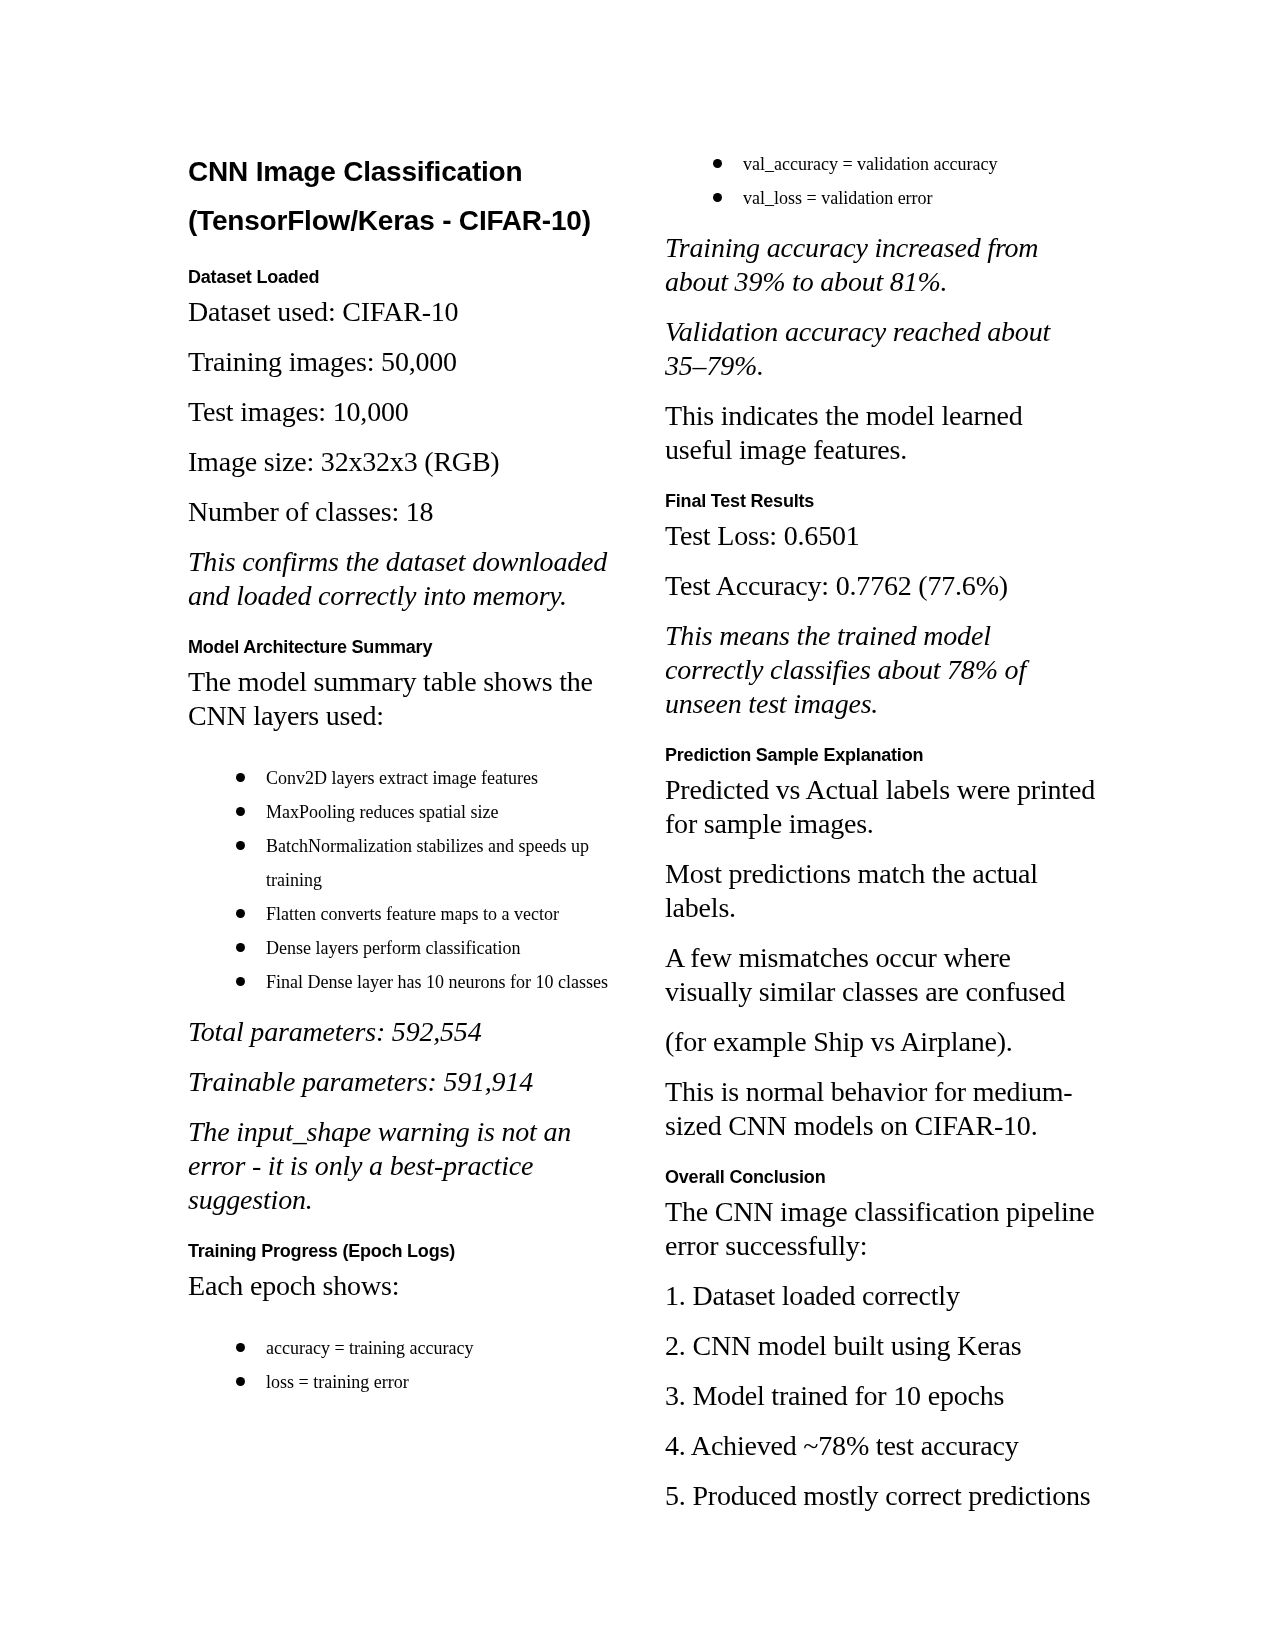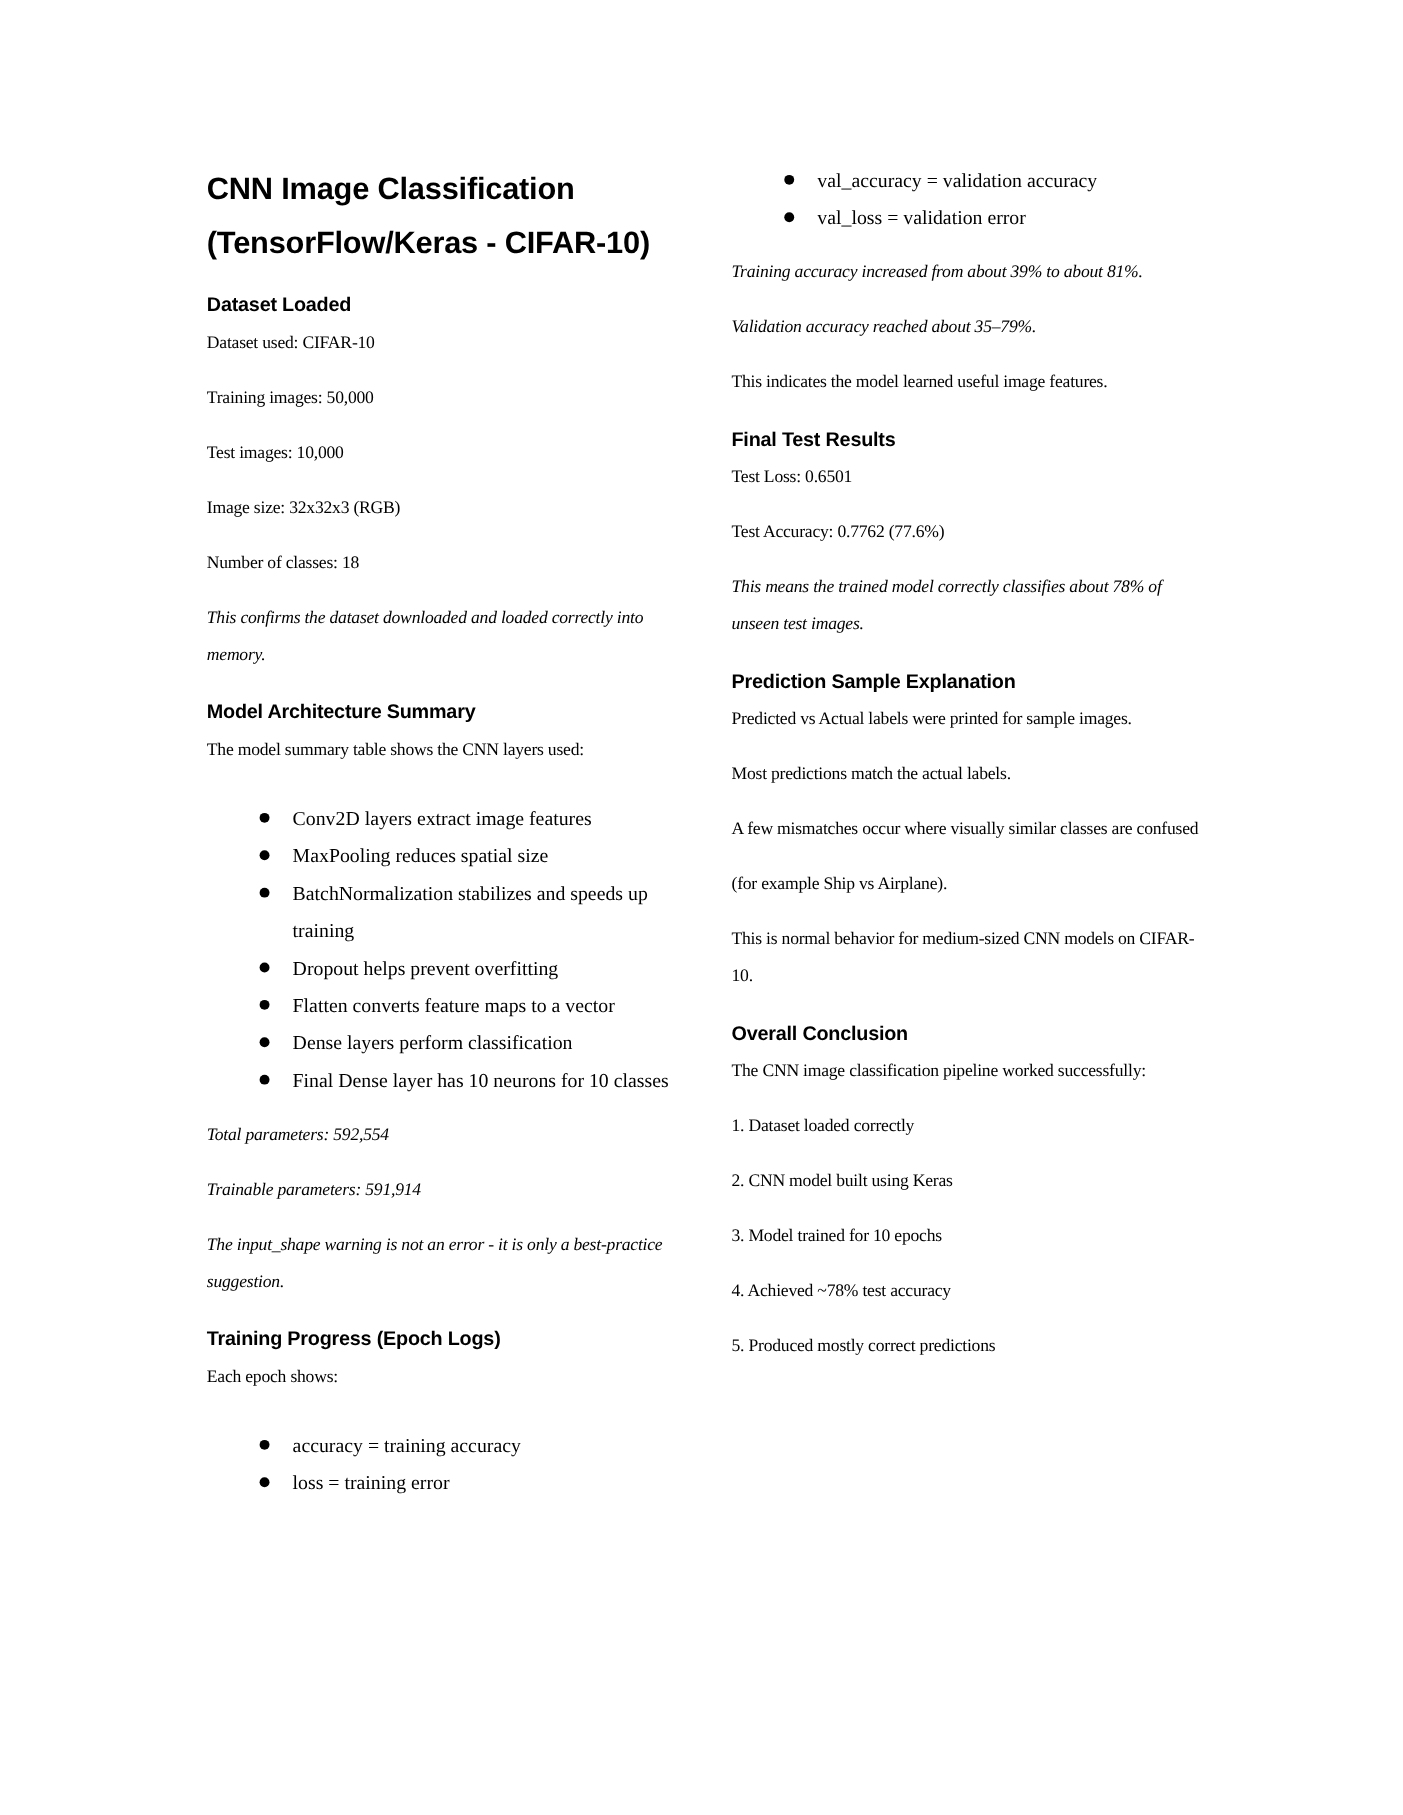--- a/index.html
+++ b/index.html
@@ -38,21 +38,21 @@
   }
   h2 {
     font-family: "Liberation Sans", sans-serif;
     font-weight: 700;
     font-size: 18px;
     line-height: 36px;
     letter-spacing: -0.2px;
     margin: 14px 0 0 0;
   }
   p {
-    font-size: 16px;
+    font-size: 28px;
     line-height: 34px;
     letter-spacing: -0.2px;
     margin: 0 0 16px 0;
   }
   .italic { font-style: italic; }
   ul {
     list-style: none;
     margin: 28px 0 16px 0;
     padding: 0;
   }
@@ -89,21 +89,20 @@
       <p>Image size: 32x32x3 (RGB)</p>
       <p>Number of classes: 18</p>
       <p class="italic">This confirms the dataset downloaded and loaded correctly into memory.</p>
 
       <h2>Model Architecture Summary</h2>
       <p>The model summary table shows the CNN layers used:</p>
       <ul>
         <li><span class="dot"></span><span>Conv2D layers extract image features</span></li>
         <li><span class="dot"></span><span>MaxPooling reduces spatial size</span></li>
         <li><span class="dot"></span><span>BatchNormalization stabilizes and speeds up training</span></li>
-        <li><span class="dot"></span><span>Dropout helps prevent overfitting</span></li>
         <li><span class="dot"></span><span>Flatten converts feature maps to a vector</span></li>
         <li><span class="dot"></span><span>Dense layers perform classification</span></li>
         <li><span class="dot"></span><span>Final Dense layer has 10 neurons for 10 classes</span></li>
       </ul>
       <p class="italic">Total parameters: 592,554</p>
       <p class="italic">Trainable parameters: 591,914</p>
       <p class="italic">The input_shape warning is not an error - it is only a best-practice suggestion.</p>
 
       <h2>Training Progress (Epoch Logs)</h2>
       <p>Each epoch shows:</p>
@@ -128,21 +127,21 @@
       <p class="italic">This means the trained model correctly classifies about 78% of unseen test images.</p>
 
       <h2>Prediction Sample Explanation</h2>
       <p>Predicted vs Actual labels were printed for sample images.</p>
       <p>Most predictions match the actual labels.</p>
       <p>A few mismatches occur where visually similar classes are confused</p>
       <p>(for example Ship vs Airplane).</p>
       <p>This is normal behavior for medium-sized CNN models on CIFAR-10.</p>
 
       <h2>Overall Conclusion</h2>
-      <p>The CNN image classification pipeline worked successfully:</p>
+      <p>The CNN image classification pipeline error successfully:</p>
       <p>1. Dataset loaded correctly</p>
       <p>2. CNN model built using Keras</p>
       <p>3. Model trained for 10 epochs</p>
       <p>4. Achieved ~78% test accuracy</p>
       <p>5. Produced mostly correct predictions</p>
     </div>
 
   </div>
 </div>
 

